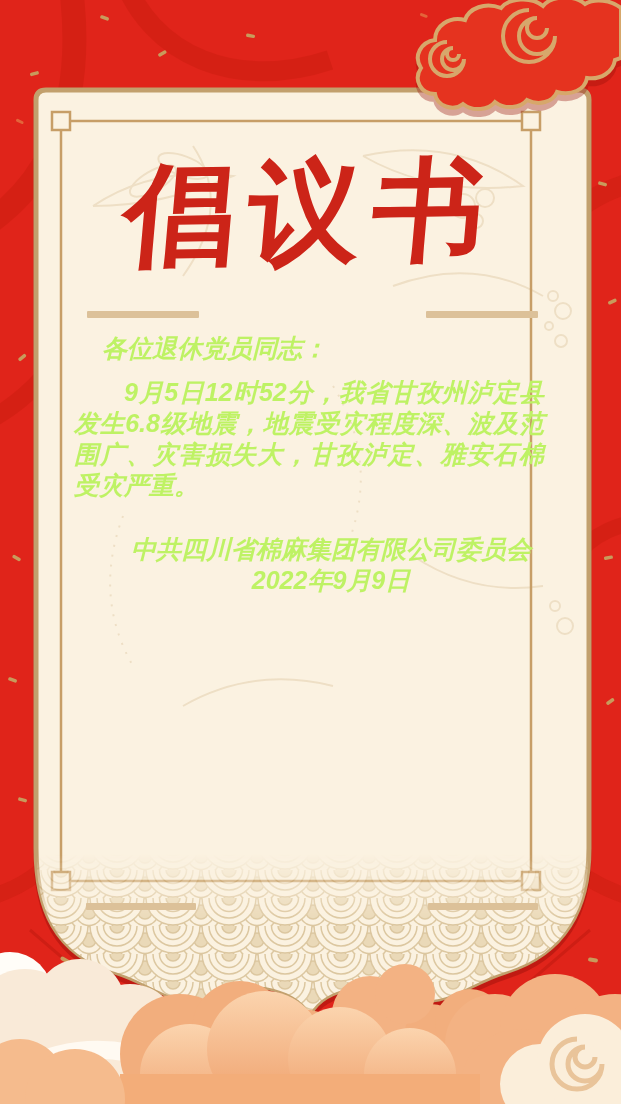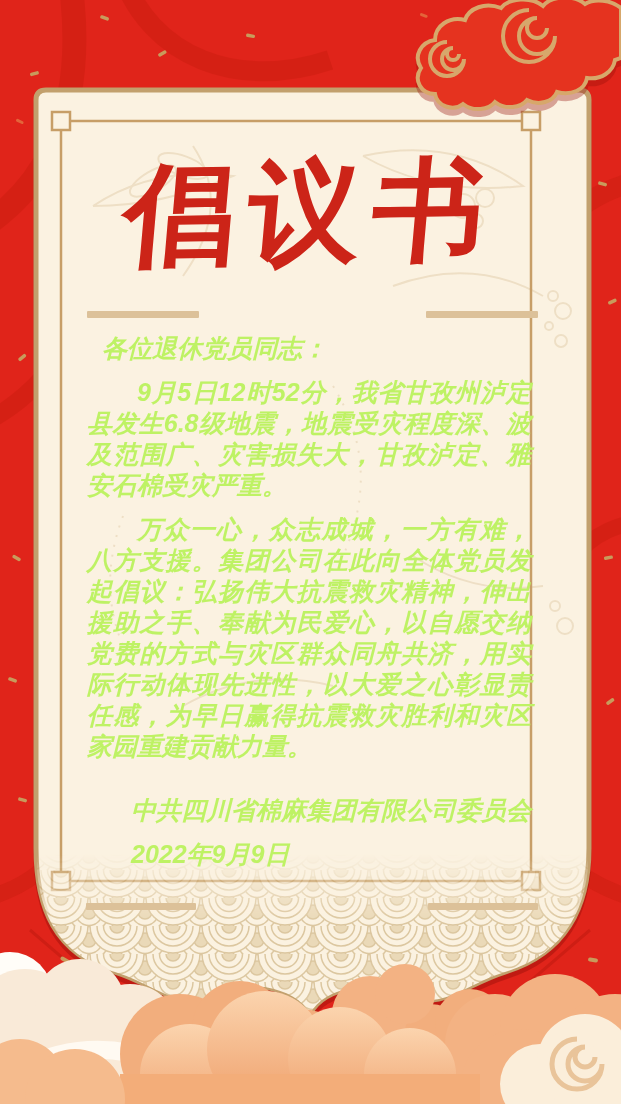--- a/index.html
+++ b/index.html
@@ -24,25 +24,25 @@
   .bar.tl{left:87px;top:311px;width:112px;}
   .bar.tr{left:426px;top:311px;width:112px;}
   .bar.bl{left:86px;top:903px;width:110px;}
   .bar.br{left:428px;top:903px;width:110px;}
   .body-text{
     position:absolute;left:74px;top:333px;width:470px;
     font-size:25px;line-height:31px;font-weight:700;color:#bef264;
     text-align:justify;
     font-style:italic;
   }
-  .body-text p{margin:13px;}
+  .body-text p{margin:0;}
   .greeting{padding-left:28px;margin:0 0 13px 0 !important;}
   .para{text-indent:2em;}
   .sign-block{margin-top:33px;text-align:center;padding-left:44px;}
-  .sign-block p{text-align:left;text-indent:0;}
+  .sign-block p{text-align:center;text-indent:0;}
   
   .top-cloud{position:absolute;right:0;top:0;z-index:4;
              filter:drop-shadow(0 6px 0 rgba(148,14,8,.35));}
   .bottom-clouds{position:absolute;left:0;bottom:0;z-index:5;}
 </style>
 </head>
 <body>
 
 <div class="stage">
 
@@ -181,21 +181,20 @@
   <div class="content">
     <div class="poster-title">倡议书</div>
     <div class="bar tl"></div>
     <div class="bar tr"></div>
     <div class="bar bl"></div>
     <div class="bar br"></div>
 
     <div class="body-text">
       <p class="greeting">各位退休党员同志：</p>
       <p class="para">9月5日12时52分，我省甘孜州泸定县发生6.8级地震，地震受灾程度深、波及范围广、灾害损失大，甘孜泸定、雅安石棉受灾严重。</p>
-      <p class="para">万众一心，众志成城，一方有难，八方支援。集团公司在此向全体党员发起倡议：弘扬伟大抗震救灾精神，伸出援助之手、奉献为民爱心，以自愿交纳党费的方式与灾区群众同舟共济，用实际行动体现先进性，以大爱之心彰显责任感，为早日赢得抗震救灾胜利和灾区家园重建贡献力量。</p>
       <div class="sign-block">
         <p>中共四川省棉麻集团有限公司委员会</p>
         <p>2022年9月9日</p>
       </div>
     </div>
   </div>
 
   <svg class="top-cloud" width="240" height="112" viewBox="0 0 240 112">
     <path d="M240 8 C230 0 214 -2 204 4 C192 -6 170 -4 162 6 C150 -4 128 -2 120 8
              C104 2 88 8 84 20 C68 16 54 26 54 40 C40 42 32 56 40 68

